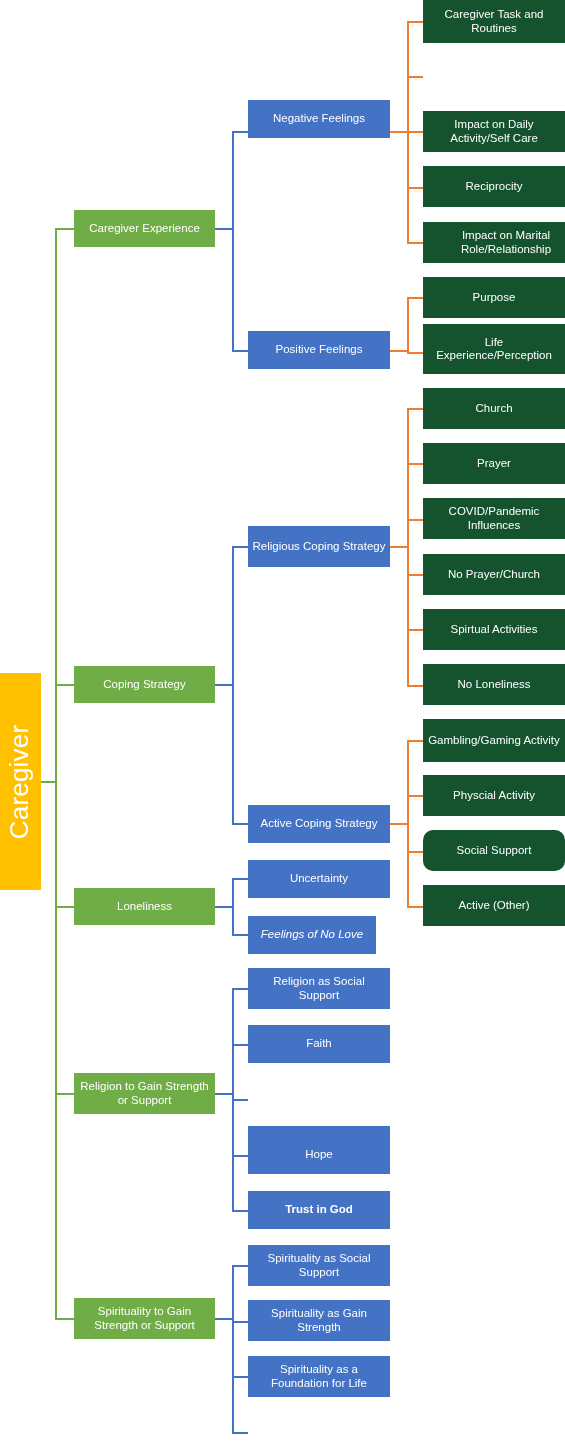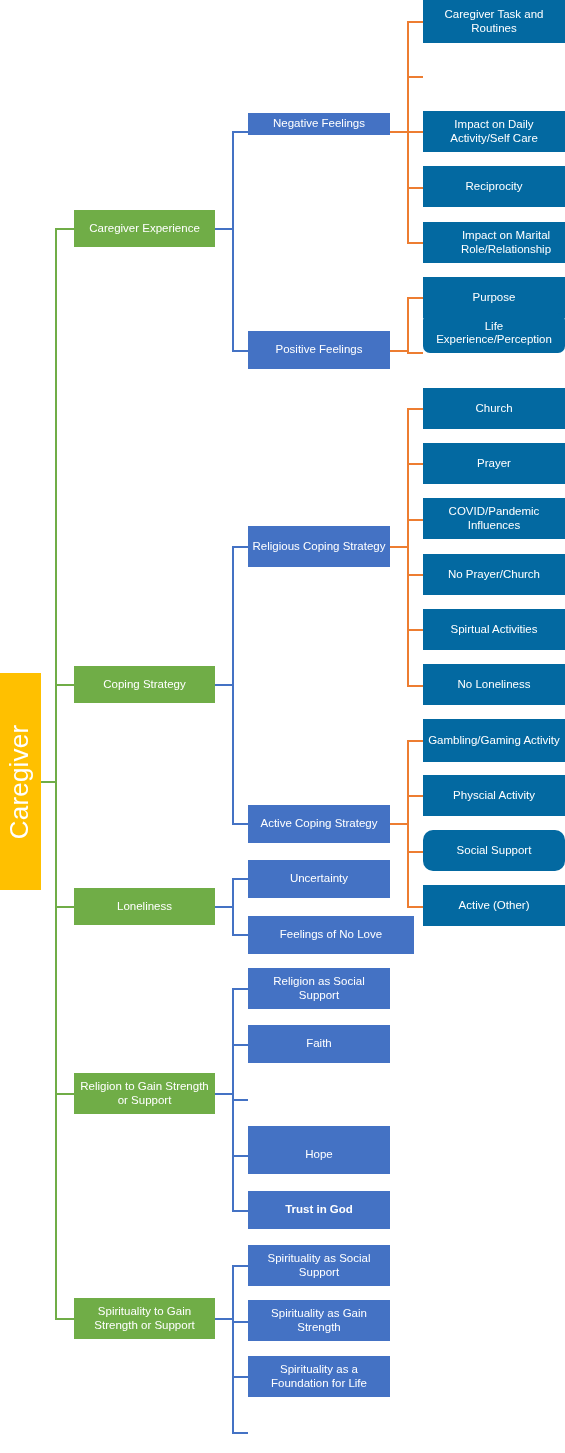--- a/index.html
+++ b/index.html
@@ -6,21 +6,21 @@
   body{width:565px;height:1453px;position:relative;overflow:hidden;
        font-family:"Liberation Sans","DejaVu Sans",sans-serif;}
   #canvas{position:absolute;left:0;top:0;width:565px;height:1453px;}
 
   .node{position:absolute;box-sizing:border-box;display:flex;align-items:center;
         justify-content:center;text-align:center;color:#ffffff;line-height:1.15;
         padding:2px 4px;}
   .lvl1{background:#FFC000;}
   .lvl2{background:#70AD47;font-size:11.5px;}
   .lvl3{background:#4472C4;font-size:11.5px;}
-  .lvl4{background:#0369a1;font-size:11.5px;}
+  .lvl4{background:#14532d;font-size:11.5px;}
 
   .root-label{transform:rotate(-90deg);white-space:nowrap;font-size:26px;
               letter-spacing:.2px;}
 
   
   .seg{position:absolute;}
   .h{height:0;border-top-width:2px;border-top-style:solid;}
   .v{width:0;border-left-width:2px;border-left-style:solid;}
   .c-green{border-color:#70AD47;}
   .c-blue{border-color:#4472C4;}
@@ -106,31 +106,31 @@
   <div class="node lvl2" style="left:74px;top:210px;width:141px;height:37px;">Caregiver Experience</div>
 
   <div class="node lvl2" style="left:74px;top:666px;width:141px;height:37px;">Coping Strategy</div>
 
   <div class="node lvl2" style="left:74px;top:888px;width:141px;height:37px;">Loneliness</div>
 
   <div class="node lvl2" style="left:74px;top:1073px;width:141px;height:41px;">Religion to Gain Strength or Support</div>
 
   <div class="node lvl2" style="left:74px;top:1298px;width:141px;height:41px;">Spirituality to Gain Strength or Support</div>
 
-  <div class="node lvl3" style="left:248px;top:113px;width:142px;height:22px;">Negative Feelings</div>
+  <div class="node lvl3" style="left:248px;top:100px;width:142px;height:38px;">Negative Feelings</div>
 
   <div class="node lvl3" style="left:248px;top:526px;width:142px;height:41px;">Religious Coping Strategy</div>
 
   <div class="node lvl3" style="left:248px;top:331px;width:142px;height:38px;">Positive Feelings</div>
 
   <div class="node lvl3" style="left:248px;top:805px;width:142px;height:38px;">Active Coping Strategy</div>
 
   <div class="node lvl3" style="left:248px;top:860px;width:142px;height:38px;">Uncertainty</div>
 
-  <div class="node lvl3" style="left:248px;top:916px;width:166px;height:38px;">Feelings of No Love</div>
+  <div class="node lvl3" style="left:248px;top:916px;width:128px;height:38px;font-style:italic;">Feelings of No Love</div>
 
   <div class="node lvl3" style="left:248px;top:968px;width:142px;height:41px;">Religion as Social Support</div>
 
   <div class="node lvl3" style="left:248px;top:1025px;width:142px;height:38px;">Faith</div>
 
   <div class="node lvl3" style="left:248px;top:1080px;width:142px;height:38px;margin-top:46px;">Not Reliegious</div>
 
   <div class="node lvl3" style="left:248px;top:1136px;width:142px;height:38px;">Hope</div>
 
   <div class="node lvl3" style="left:248px;top:1191px;width:142px;height:38px;font-weight:bold;">Trust in God</div>
@@ -146,21 +146,21 @@
 
 
   <div class="node lvl4" style="left:423px;top:111px;width:142px;height:41px;">Impact on Daily Activity/Self Care</div>
 
   <div class="node lvl4" style="left:423px;top:166px;width:142px;height:41px;">Reciprocity</div>
 
   <div class="node lvl4" style="left:423px;top:222px;width:142px;height:41px;padding-left:28px;">Impact on Marital Role/Relationship</div>
 
   <div class="node lvl4" style="left:423px;top:277px;width:142px;height:41px;">Purpose</div>
 
-  <div class="node lvl4" style="left:423px;top:313px;width:142px;height:40px;border-radius:7px;">Life Experience/Perception</div>
+  <div class="node lvl4" style="left:423px;top:324px;width:142px;height:50px;">Life Experience/Perception</div>
 
   <div class="node lvl4" style="left:423px;top:388px;width:142px;height:41px;">Church</div>
 
   <div class="node lvl4" style="left:423px;top:443px;width:142px;height:41px;">Prayer</div>
 
   <div class="node lvl4" style="left:423px;top:498px;width:142px;height:41px;">COVID/Pandemic Influences</div>
 
   <div class="node lvl4" style="left:423px;top:554px;width:142px;height:41px;">No Prayer/Church</div>
 
   <div class="node lvl4" style="left:423px;top:609px;width:142px;height:41px;">Spirtual Activities</div>

